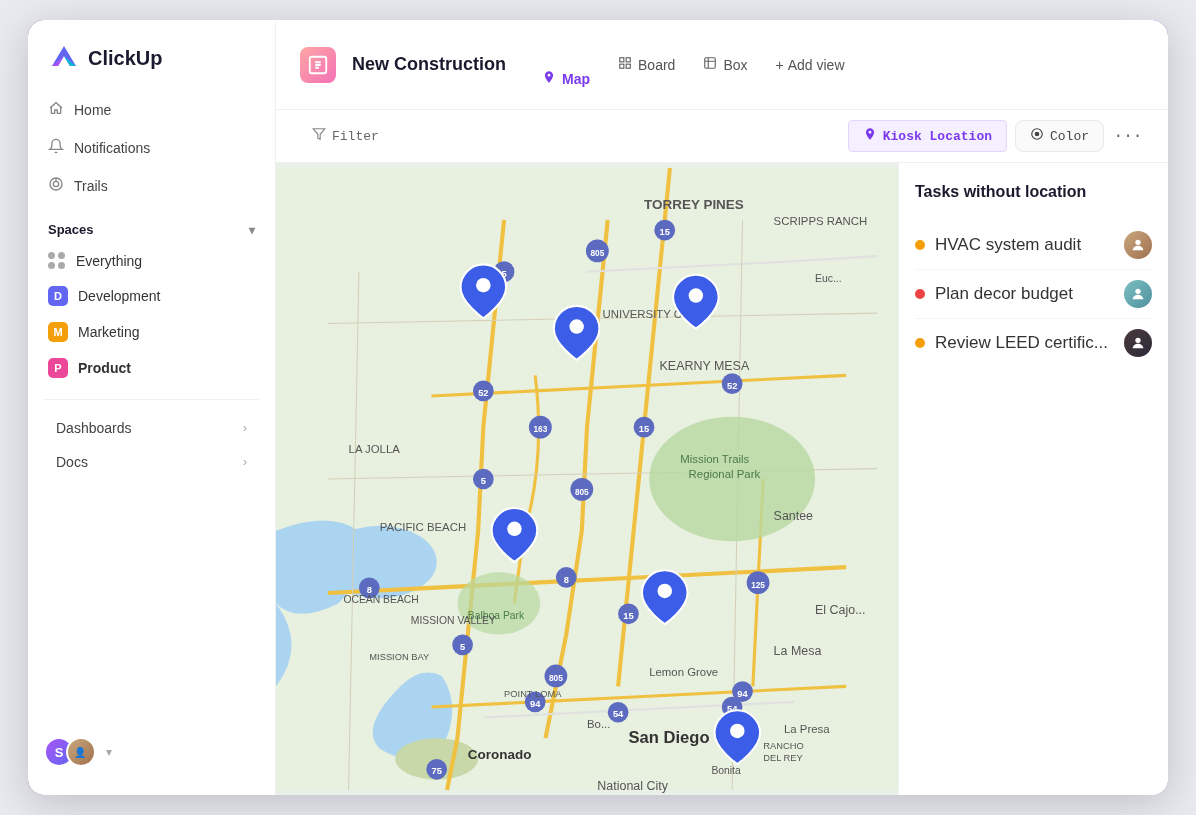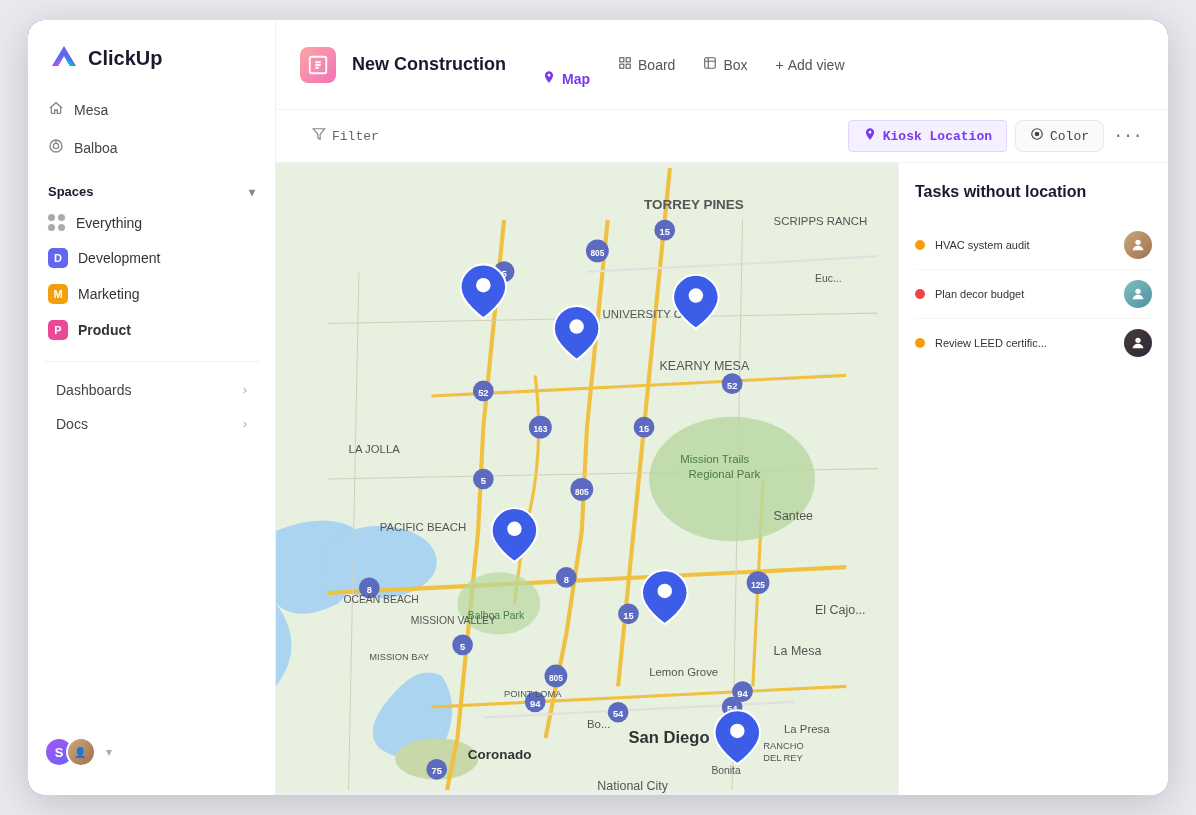--- a/index.html
+++ b/index.html
@@ -323,21 +323,21 @@
     .task-dot {
       width: 10px;
       height: 10px;
       border-radius: 50%;
       flex-shrink: 0;
     }
     .task-dot.orange { background: #f59e0b; }
     .task-dot.red { background: #ef4444; }
     .task-name {
       flex: 1;
-      font-size: 11px;
+      font-size: 17px;
       color: #333;
       white-space: nowrap;
       overflow: hidden;
       text-overflow: ellipsis;
     }
     .task-avatar {
       width: 28px;
       height: 28px;
       border-radius: 50%;
       overflow: hidden;
@@ -367,31 +367,40 @@
     </div>
 
     <div class="sidebar-nav">
       <div class="nav-item">
         <span class="nav-icon">
           <svg width="16" height="16" viewBox="0 0 24 24" fill="none" stroke="#888" stroke-width="2">
               <path d="M3 12L12 4l9 8"></path>
               <path d="M5 10v9a1 1 0 001 1h4v-5h4v5h4a1 1 0 001-1v-9"></path>
             </svg>
         </span>
-        <span>Mesa</span>
+        <span>Home</span>
+      </div>
+      <div class="nav-item">
+        <span class="nav-icon">
+          <svg width="16" height="16" viewBox="0 0 24 24" fill="none" stroke="#888" stroke-width="2">
+              <path d="M18 8A6 6 0 006 8c0 7-3 9-3 9h18s-3-2-3-9"></path>
+              <path d="M13.73 21a2 2 0 01-3.46 0"></path>
+            </svg>
+        </span>
+        <span>Notifications</span>
       </div>
       <div class="nav-item">
         <span class="nav-icon">
           <svg width="16" height="16" viewBox="0 0 24 24" fill="none" stroke="#888" stroke-width="2">
               <circle cx="12" cy="12" r="9"></circle>
               <circle cx="12" cy="12" r="4"></circle>
               <line x1="12" y1="3" x2="12" y2="8"></line>
             </svg>
         </span>
-        <span>Balboa</span>
+        <span>Trails</span>
       </div>
     </div>
 
     <div class="sidebar-section-label">
       <span>Spaces</span>
       <span class="chevron">▾</span>
     </div>
 
     <div class="space-item">
       <div class="everything-icon">

